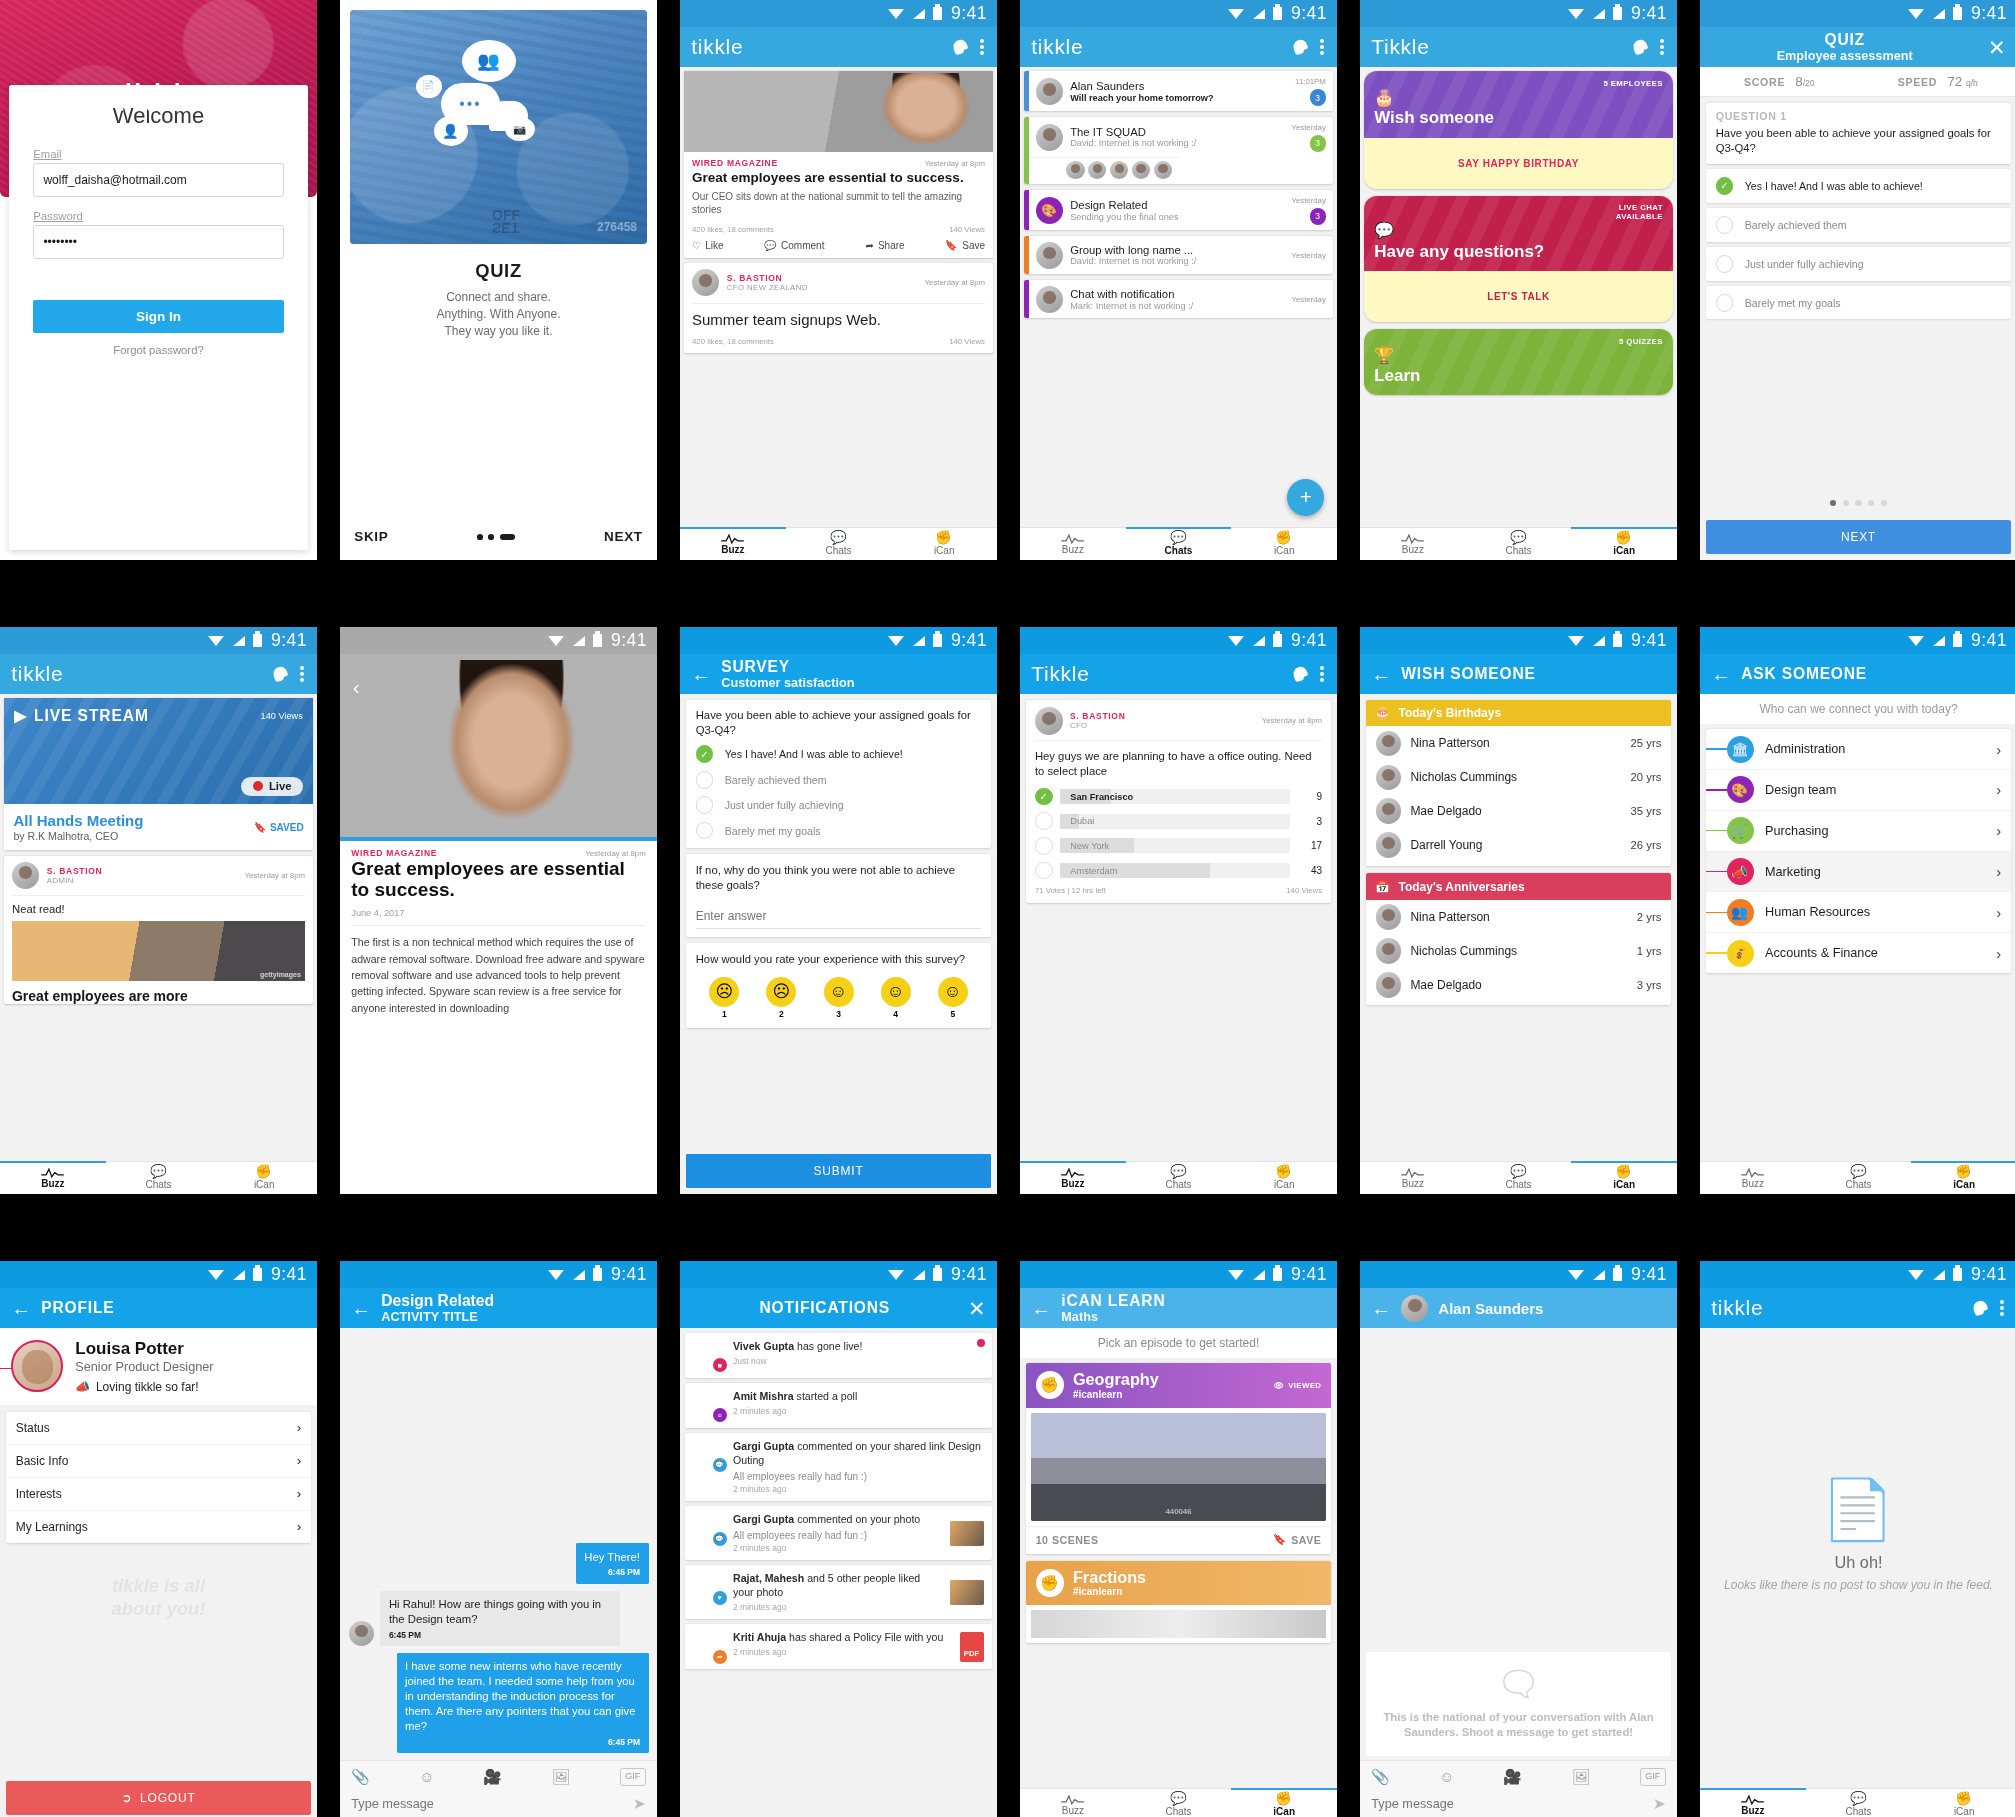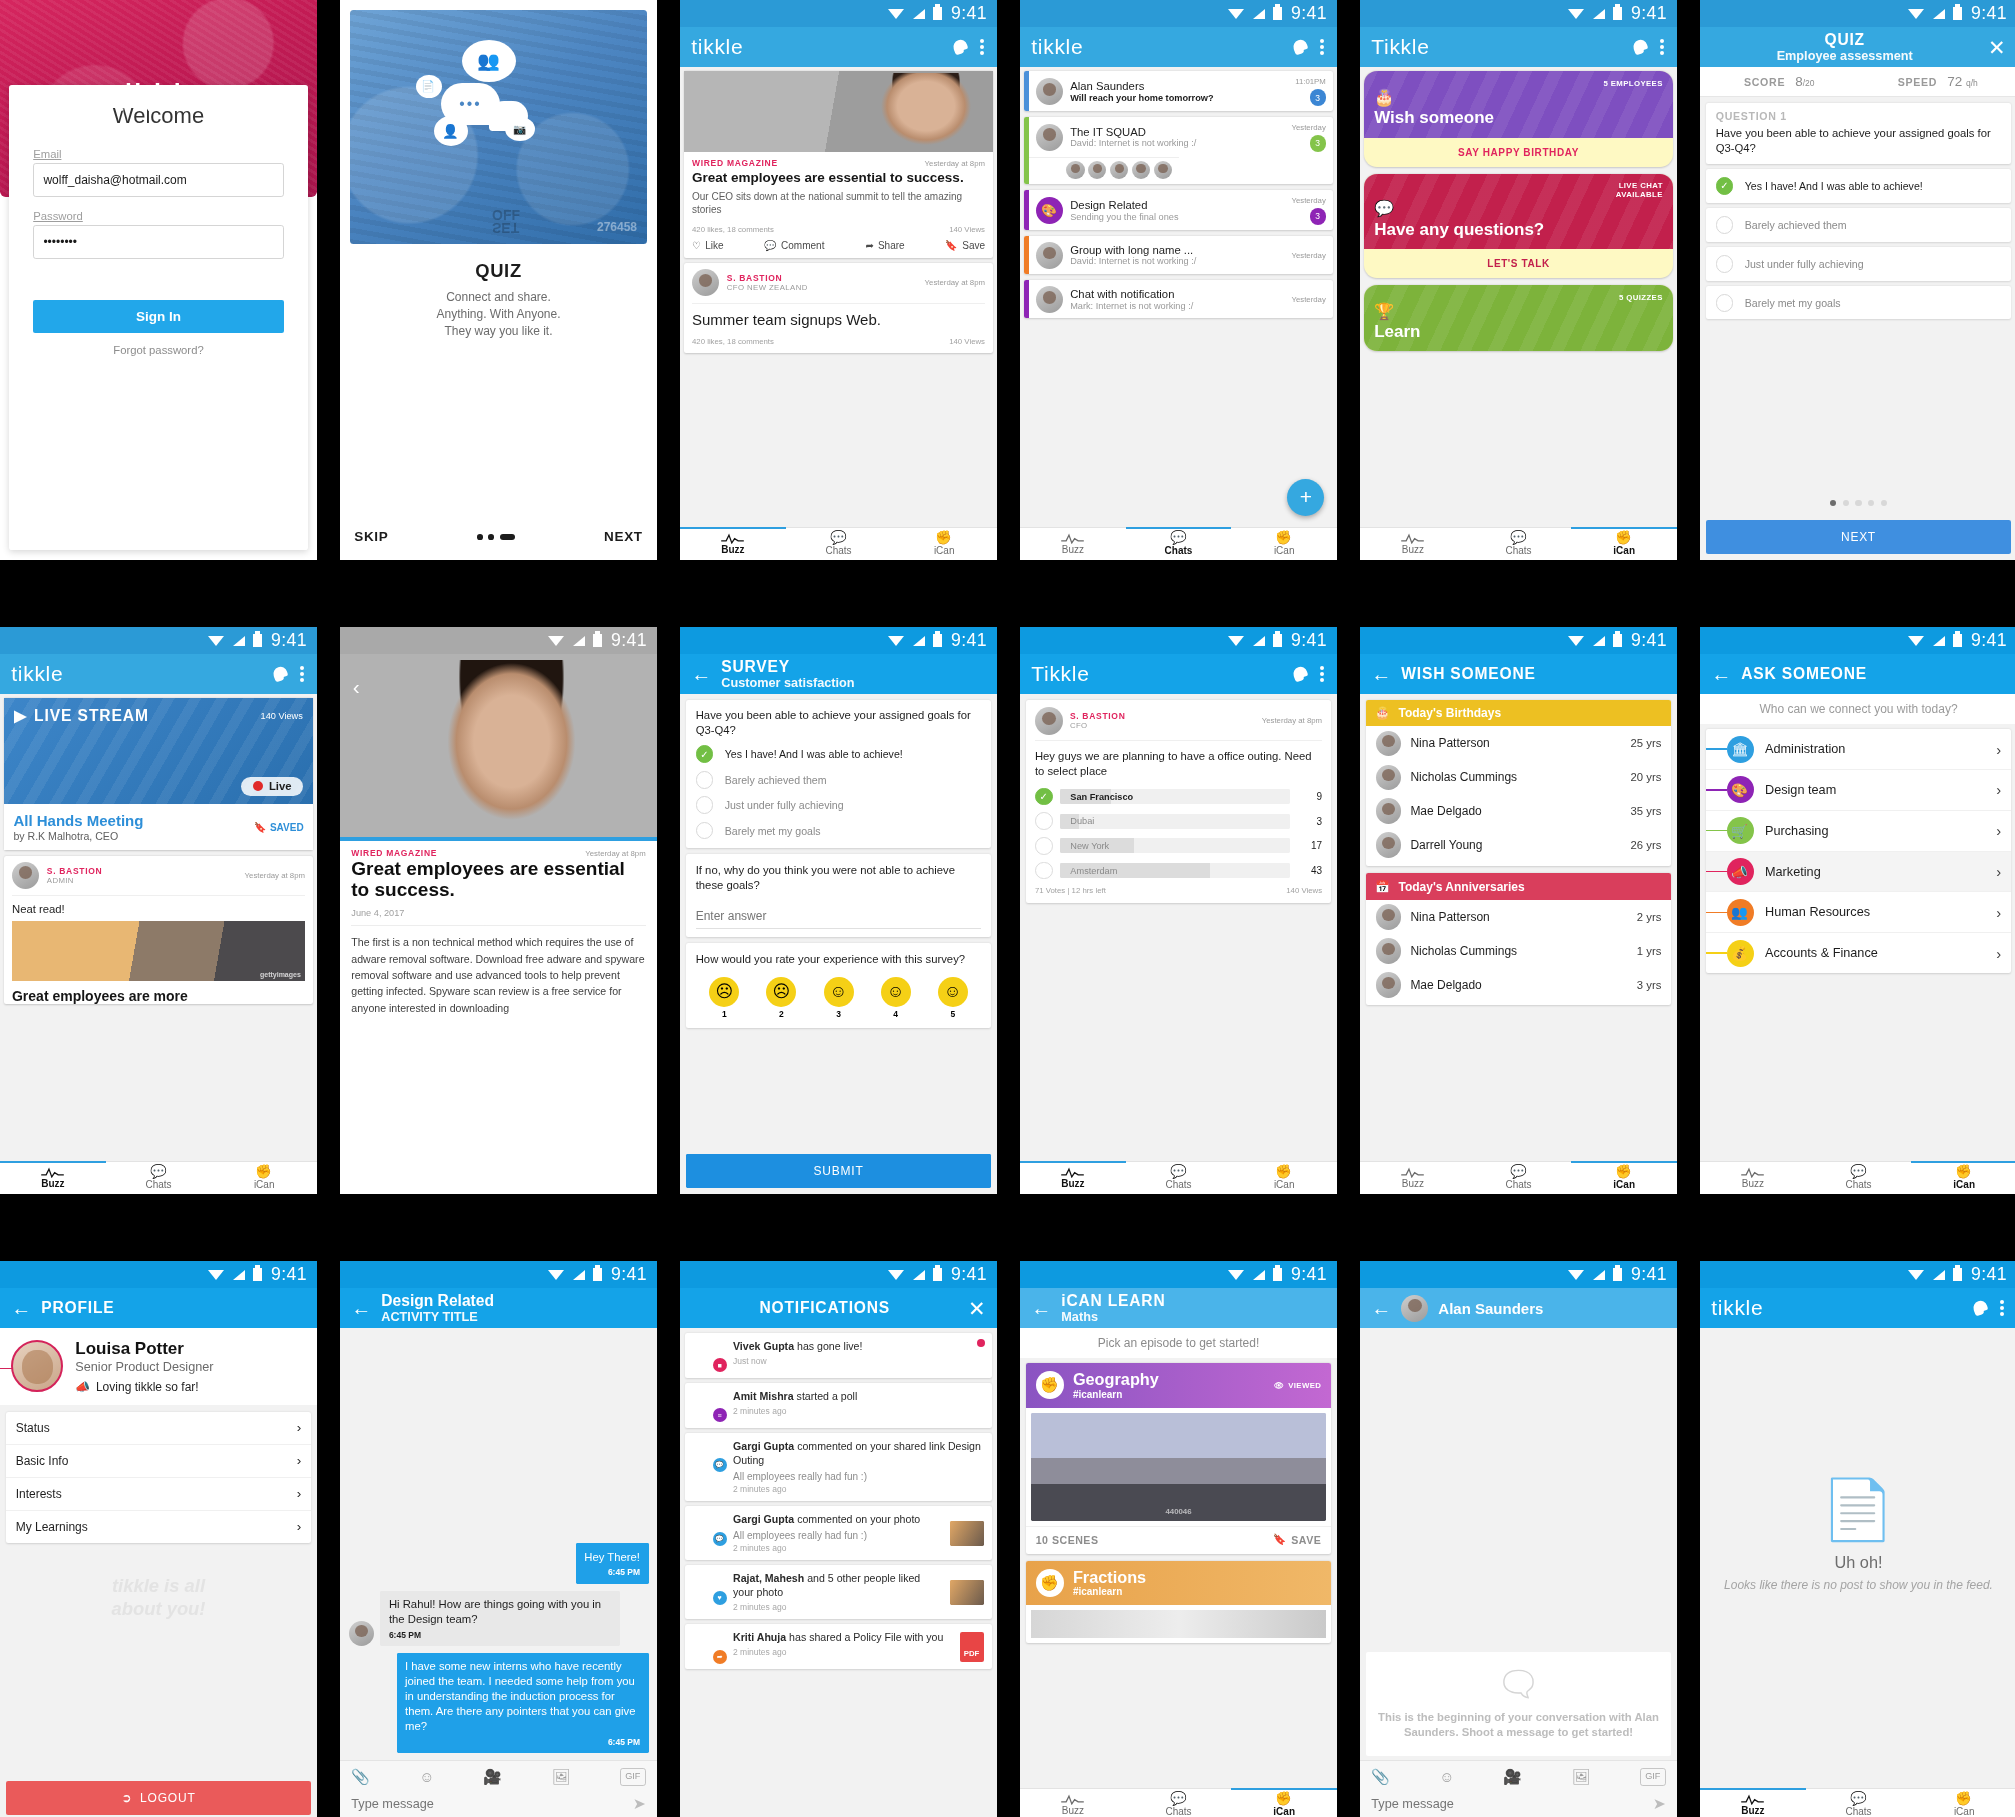--- a/index.html
+++ b/index.html
@@ -178,21 +178,21 @@
   
   .ican { padding:4.2px; display:flex; flex-direction:column; gap:7px; height:100%;}
   .ican-card { border-radius:13px; overflow:hidden; box-shadow:0 0.7px 2.1px rgba(0,0,0,.18); background:#fef9c3;}
   .ican-top { padding:7.8px 10px 9.2px; position:relative; color:#fff; min-height:66px;
               display:flex; flex-direction:column; justify-content:space-between;}
   .ican-top:before{content:"";position:absolute;inset:0;
     background:repeating-linear-gradient(115deg, rgba(255,255,255,.07) 0 12.7px, transparent 12.7px 28px);}
   .ican-tag { align-self:flex-end; font-size:7.8px; font-weight:700; letter-spacing:0.4px; text-align:right; z-index:2;}
   .ican-name { font-size:17px; font-weight:700; z-index:2;}
   .ican-icn { font-size:16.3px; z-index:2; margin-bottom:1.4px;}
-  .ican-cta { text-align:center; padding:9px 0; font-size:10px; font-weight:700; letter-spacing:0.6px;}
+  .ican-cta { text-align:center; padding:20px 0; font-size:10px; font-weight:700; letter-spacing:0.6px;}
   
   .quizbar { background:#fff; display:flex; padding:7px 0; border-bottom:0.7px solid #e6e6e6;}
   .quizbar > div { flex:1; display:flex; align-items:baseline; justify-content:center; gap:10px;}
   .qk { font-size:10.6px; font-weight:700; letter-spacing:0.7px; color:#9a9a9a;}
   .qv { font-size:13.5px; color:#8c8c8c;}
   .qv small { font-size:8.5px; }
   .quizwrap { padding:5.7px; display:flex; flex-direction:column; gap:5.7px; height:100%;}
   .qcard { background:#fff; border-radius:2.1px; box-shadow:0 0.7px 2.1px rgba(0,0,0,.14); padding:7.8px 10px;}
   .qlabel { font-size:10.6px; font-weight:700; color:#b8b8b8; letter-spacing:0.7px;}
   .qtext { font-size:11.3px; color:#1d1d1d; line-height:1.32; margin-top:3.5px;}
@@ -1417,21 +1417,21 @@
       <span class="sb-time">9:41</span>
     </div>
     <div class="appbar" style="background:#4ab4ea">
       <span class="back-arrow">←</span>
       <span class="avatar" style="width:27px;height:27px"></span>
       <span class="hdr-title" style="letter-spacing:0;font-size:15px">Alan Saunders</span>
     </div>
     <div class="screen" style="display:flex;flex-direction:column;justify-content:flex-end">
       <div class="empty-chat">
         <div class="empty-ico">🗨</div>
-        <div class="empty-tx">This is the beginning of your conversation with Alan Saunders. Shoot a message to get started!</div>
+        <div class="empty-tx">This is the national of your conversation with Alan Saunders. Shoot a message to get started!</div>
       </div>
     </div>
     <div class="composer">
       <div class="comp-icons">
         <span>📎</span>
         <span>☺</span>
         <span>🎥</span>
         <span>🖼</span>
         <span style="font-size:9.2px;border:0.7px solid #c6c6c6;border-radius:2.8px;padding:1.4px 4.2px">GIF</span>
       </div>

